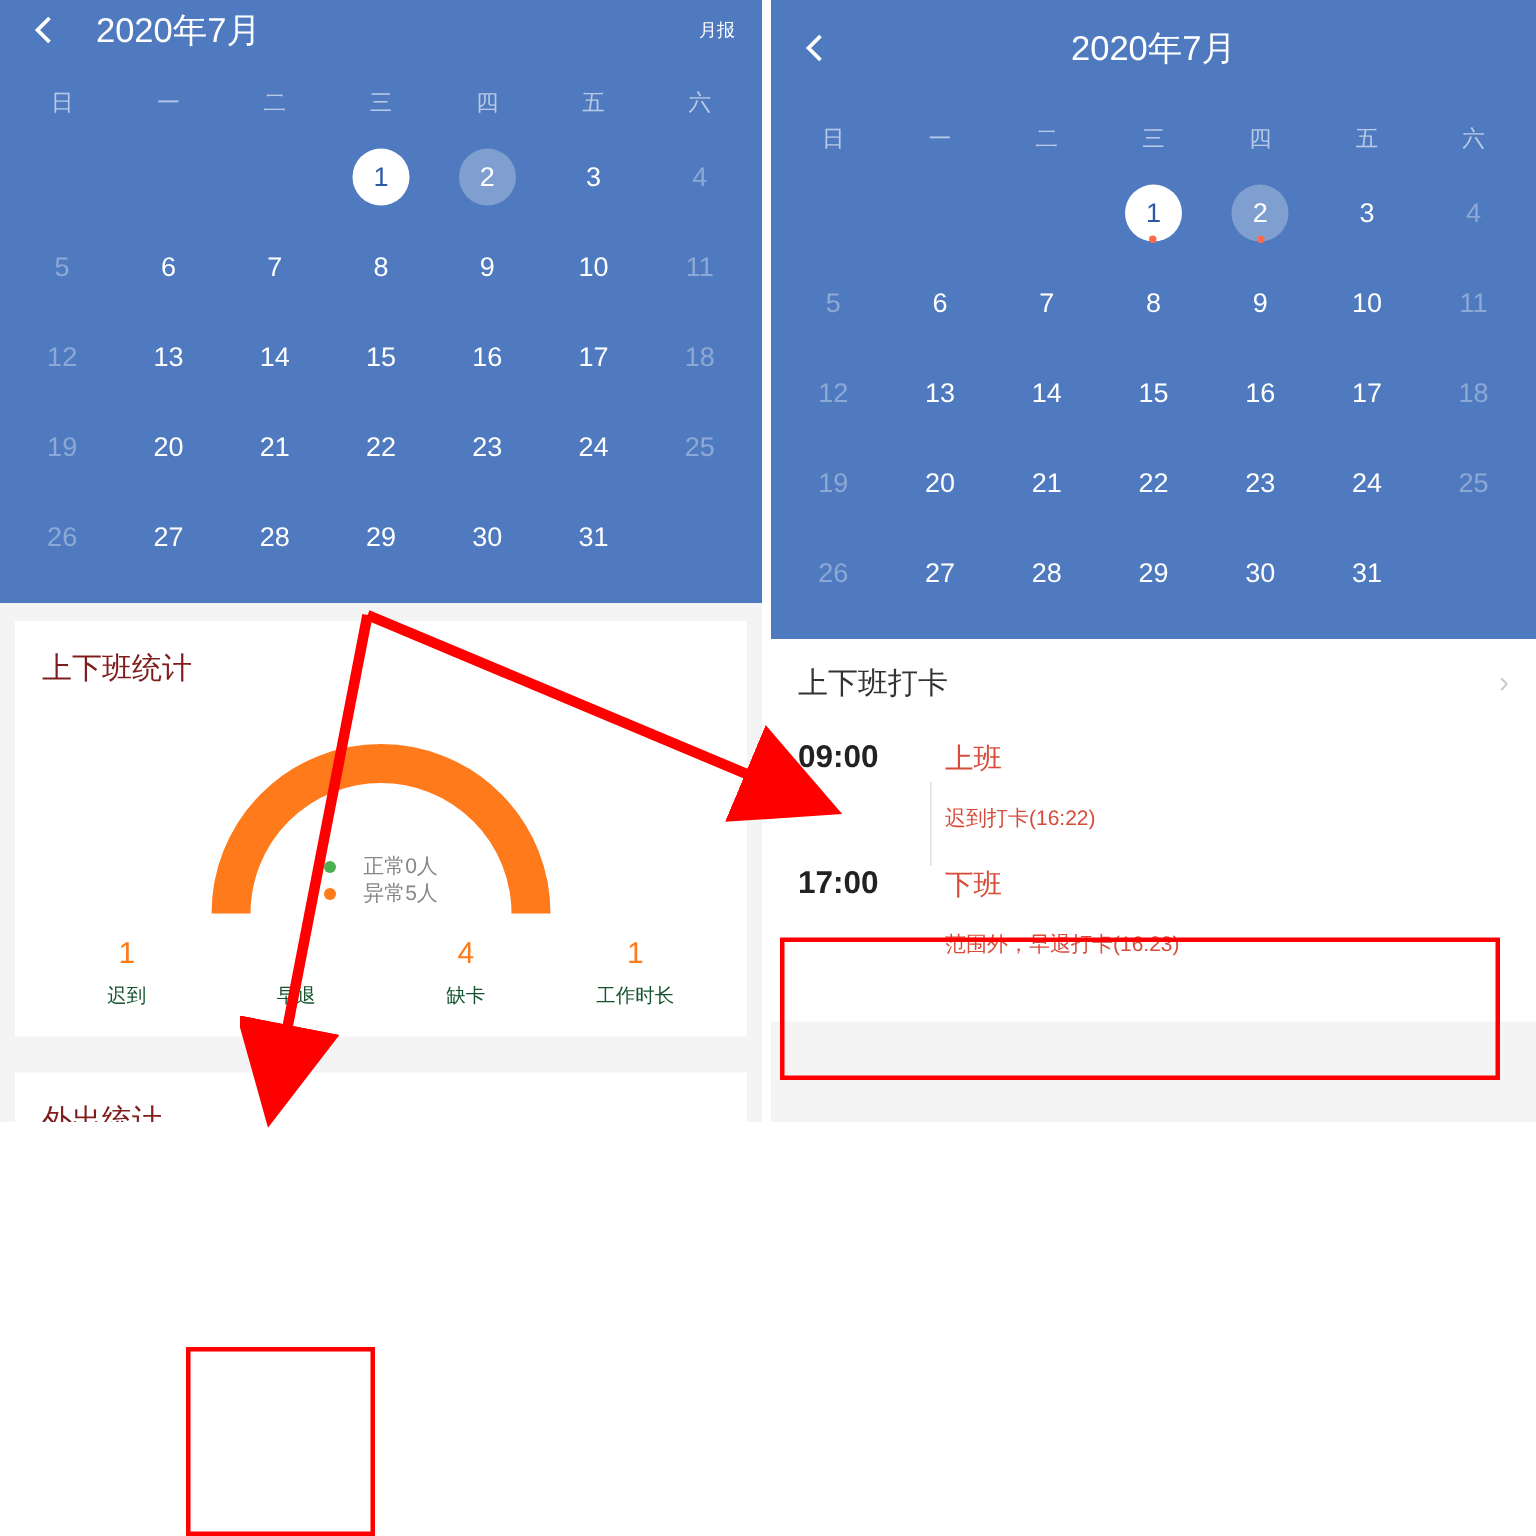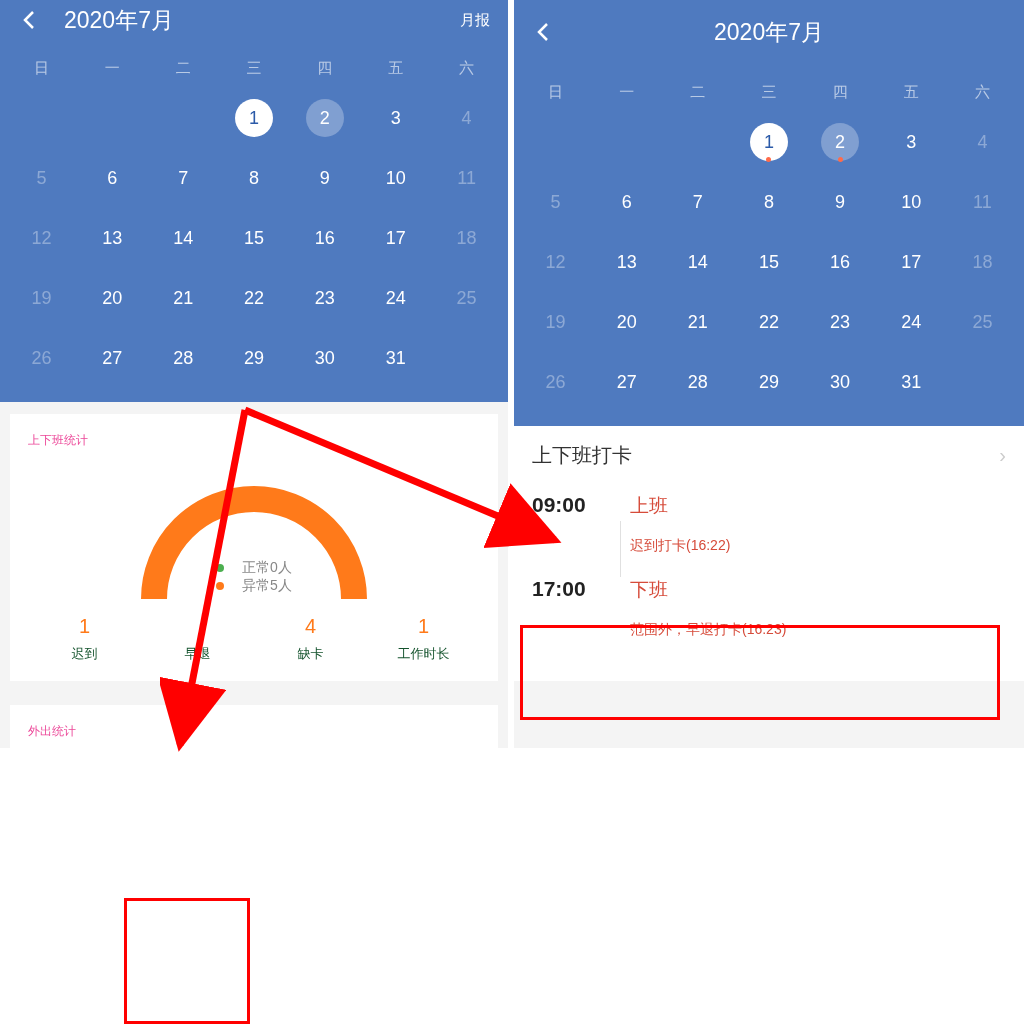--- a/index.html
+++ b/index.html
@@ -5,34 +5,34 @@
 * { margin: 0; padding: 0; box-sizing: border-box; font-family: -apple-system, "PingFang SC", "Microsoft YaHei", sans-serif; }
 body { width: 1024px; height: 1024px; background: #fff; display: flex; position: relative; }
 .panel { width: 510px; height: 748px; overflow: hidden; display: flex; flex-direction: column; background: #f4f4f4; }
 .panel.left { border-right: 2px solid #fff; }
 .panel.right { margin-left: 4px; }
 
 .header-bar { background: #4f7abf; color: #fff; display: flex; align-items: center; height: 64px; padding: 0 10px; position: relative; }
 .back-arrow { width: 40px; height: 40px; display: flex; align-items: center; justify-content: center; cursor: pointer; }
 .title-left { font-size: 23px; margin-left: 14px; }
 .title-center { font-size: 23px; position: absolute; left: 50%; transform: translateX(-50%); }
-.report-link { margin-left: auto; font-size: 15px; margin-right: 8px; }
+.report-link { margin-left: auto; font-size: 12px; margin-right: 8px; }
 
 .calendar { background: #4f7abf; padding: 8px 6px 14px 6px; }
 .cal-row { display: flex; }
 .cal-cell { flex: 1; height: 60px; display: flex; flex-direction: column; align-items: center; justify-content: center; color: #fff; font-size: 18px; cursor: pointer; position: relative; }
 .dow-row .cal-cell { height: 40px; font-size: 15px; color: rgba(255,255,255,0.6); cursor: default; }
 .cal-cell.faded { color: rgba(255,255,255,0.35); }
 .day-circle { width: 38px; height: 38px; border-radius: 50%; display: flex; align-items: center; justify-content: center; }
 .cal-cell.selected .day-circle { background: #fff; color: #2b5aa8; }
 .cal-cell.highlight .day-circle { background: rgba(255,255,255,0.28); color: #fff; }
 .dot { width: 5px; height: 5px; border-radius: 50%; background: #ff6b4a; position: absolute; bottom: 10px; }
 
 .card { background: #fff; margin: 12px 10px; padding: 18px 18px; }
-.card-title { font-size: 12px; font-weight: 500; color: #ec4899; }
+.card-title { font-size: 20px; font-weight: 500; color: #7f1d1d; }
 
 .gauge-wrap { display: flex; flex-direction: column; align-items: center; margin: 20px 0 10px 0; }
 .gauge { width: 260px; height: 140px; position: relative; }
 .gauge svg { width: 100%; height: 100%; }
 .legend { margin-top: -50px; font-size: 14px; color: #888; text-align: left; }
 .legend-row { display: flex; align-items: center; gap: 18px; }
 .legend-dot { width: 8px; height: 8px; border-radius: 50%; }
 .legend-dot.green { background: #4caf50; }
 .legend-dot.orange { background: #ff7a1a; }
 

